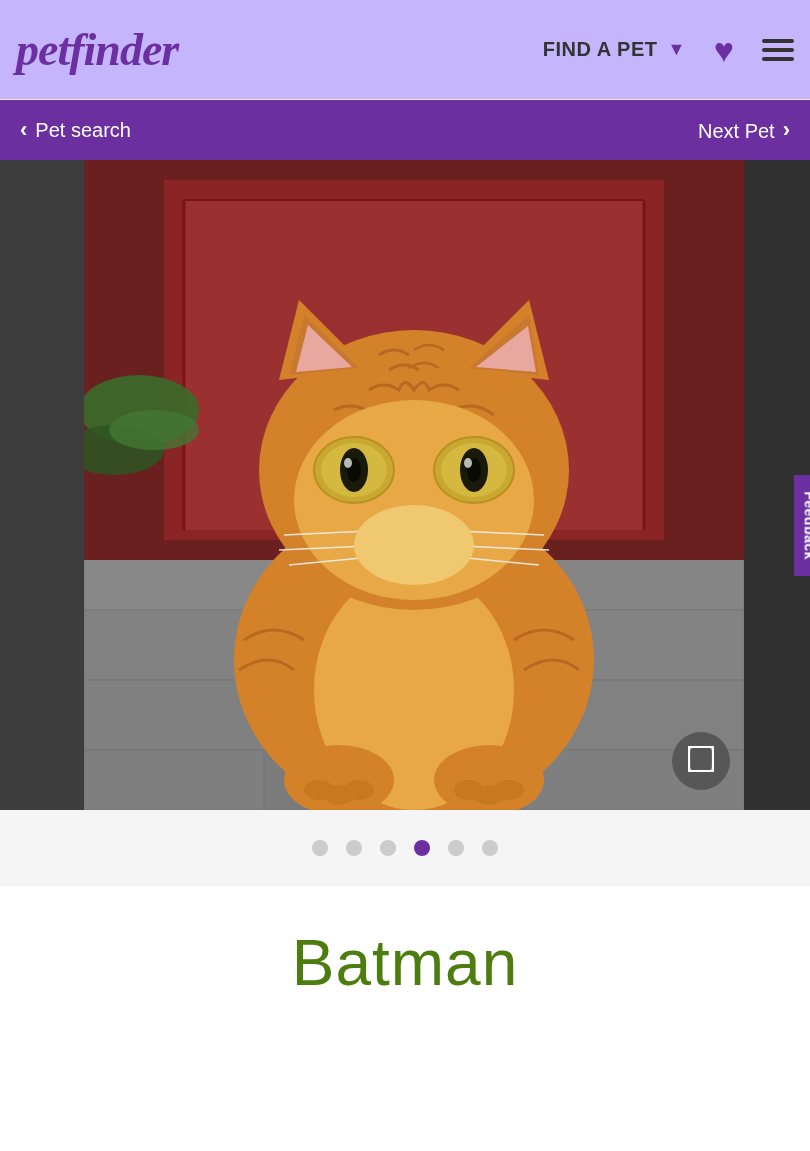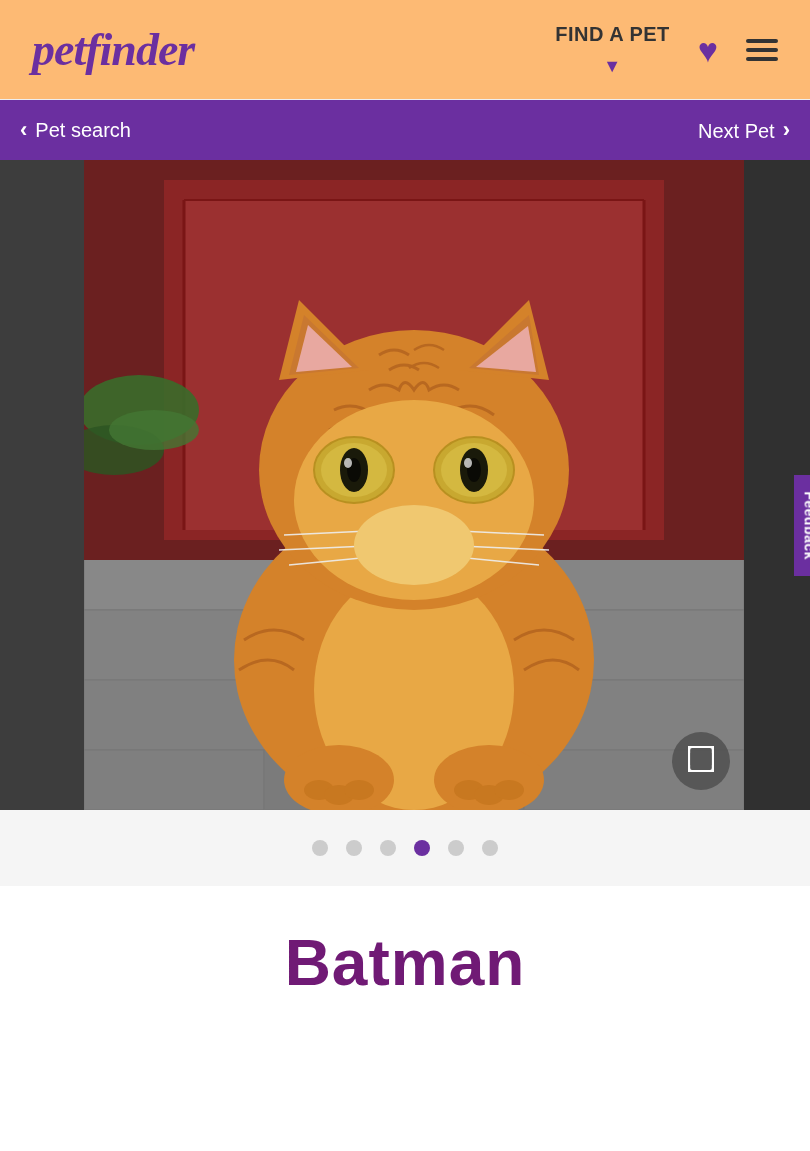--- a/index.html
+++ b/index.html
@@ -9,23 +9,23 @@
       min-height: 1151px;
       font-family: 'Arial', sans-serif;
       background: #fff;
       overflow-x: hidden;
     }
 
     
     .header {
       display: flex;
       align-items: center;
-      padding: 0 32px;
+      padding: 0 16px;
       height: 100px;
-      background: #fdba74;
+      background: #c4b5fd;
       border-bottom: 1px solid #eee;
     }
     .logo {
       flex: 1;
     }
     .header-nav {
       display: flex;
       align-items: center;
       gap: 28px;
     }
@@ -33,21 +33,20 @@
       display: flex;
       align-items: center;
       gap: 10px;
       font-size: 20px;
       font-weight: bold;
       color: #333;
       cursor: pointer;
       background: none;
       border: none;
       letter-spacing: 0.5px;
-      flex-direction: column;
     }
     .find-pet-chevron {
       font-size: 18px;
       color: #6b2fa0;
     }
     .heart-btn {
       background: none;
       border: none;
       cursor: pointer;
       font-size: 34px;
@@ -186,22 +185,22 @@
       background: #6b2fa0;
     }
 
     
     .pet-name-section {
       padding: 40px 20px 20px;
       text-align: center;
     }
     .pet-name {
       font-size: 64px;
-      font-weight: 700;
-      color: #701a75;
+      font-weight: 400;
+      color: #4d7c0f;
       letter-spacing: 1px;
     }
 
     
     .feedback-tab {
       position: fixed;
       right: 0;
       top: 50%;
       transform: translateY(-50%) rotate(90deg);
       transform-origin: right center;

